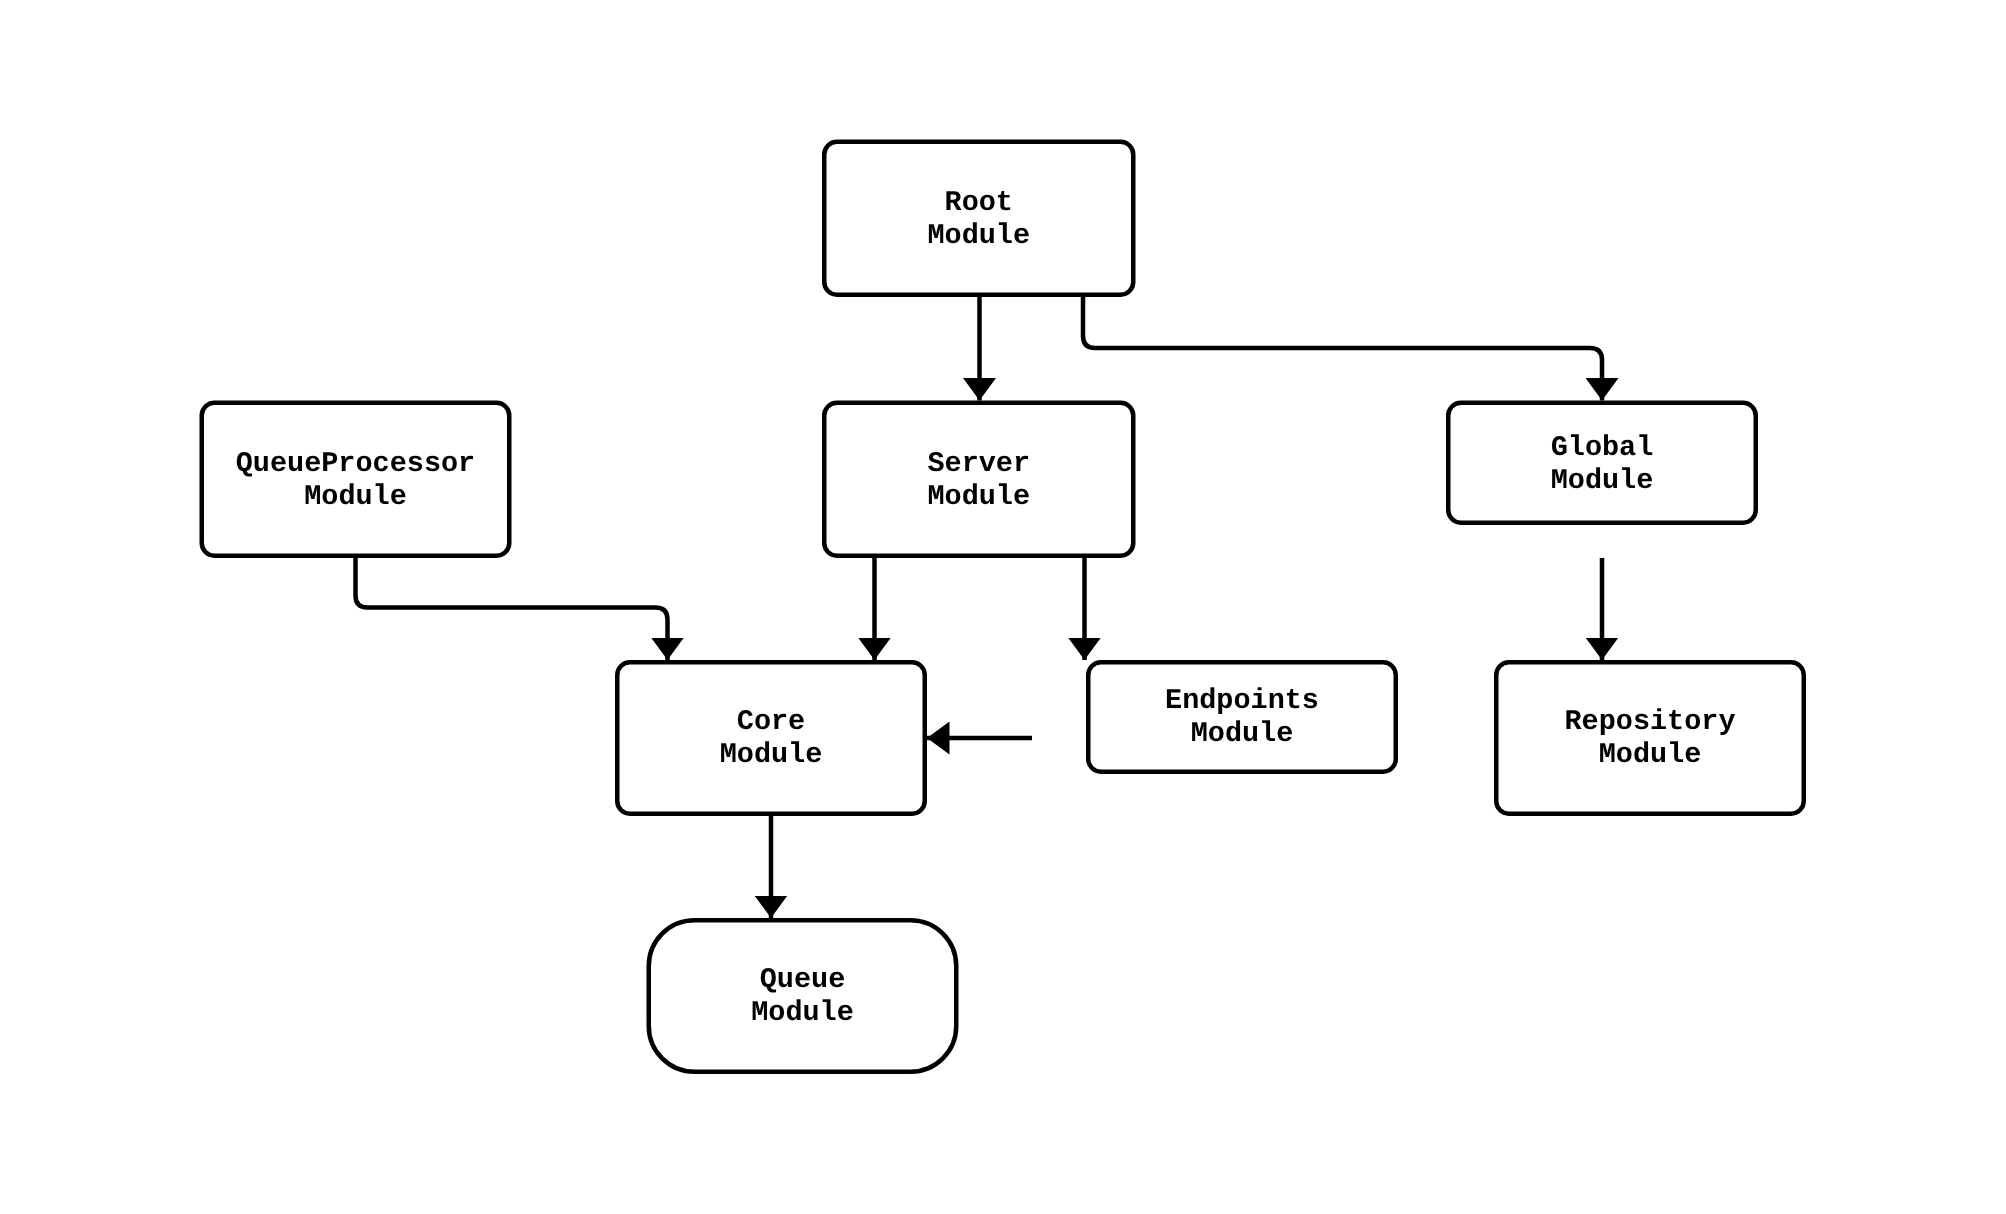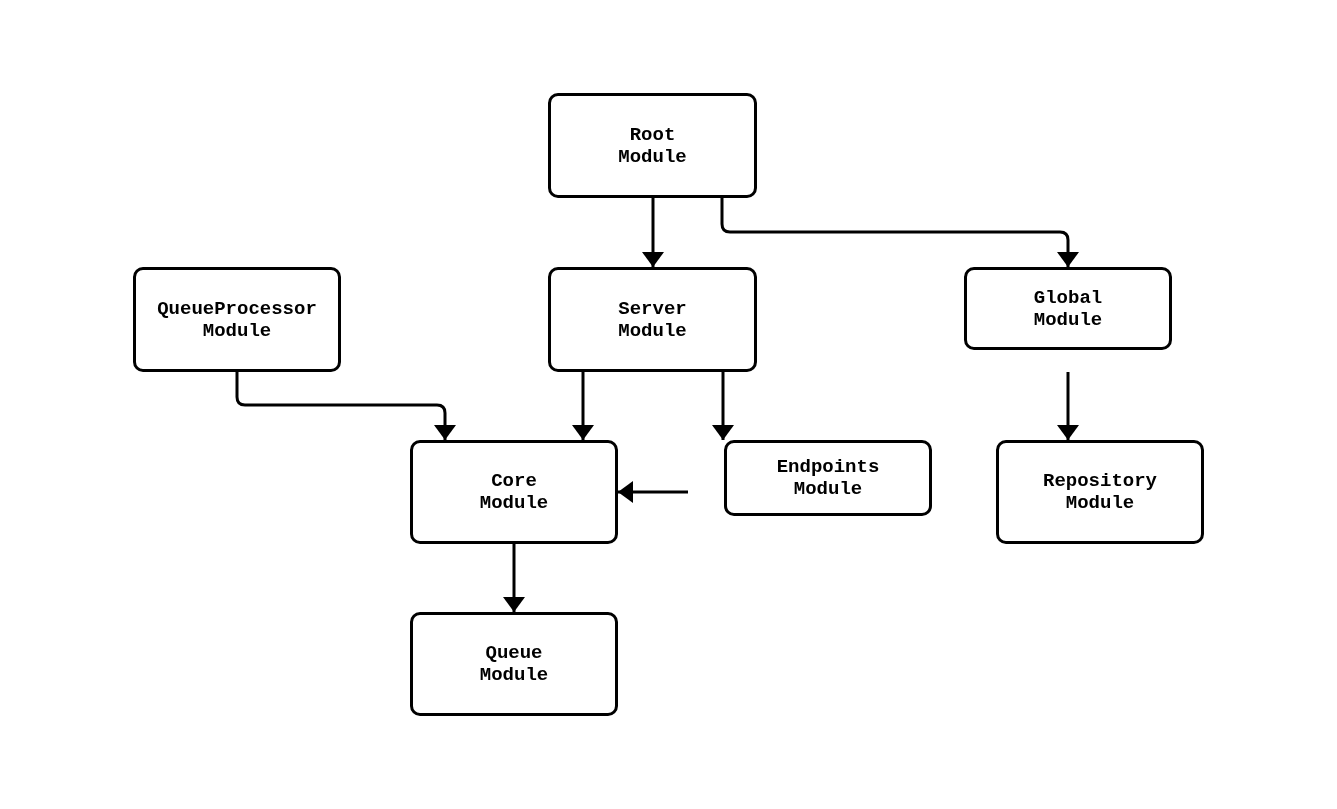--- a/index.html
+++ b/index.html
@@ -87,18 +87,18 @@
 Module</div>
       </div>
       <div class="node" style="left: 680px; top: 440px; width: 208px; height: 76px; margin-left: 44px;">
         <div class="node-label">Endpoints
 Module</div>
       </div>
       <div class="node" style="left: 964px; top: 440px; width: 208px; height: 104px; margin-left: 32px;">
         <div class="node-label">Repository
 Module</div>
       </div>
-      <div class="node" style="left: 410px; top: 612px; width: 208px; height: 104px;">
+      <div class="node" style="left: 431px; top: 612px; width: 208px; height: 104px; border-radius: 32px;">
         <div class="node-label">Queue
 Module</div>
       </div>
     </div>
 </div>
 
 </body></html>

